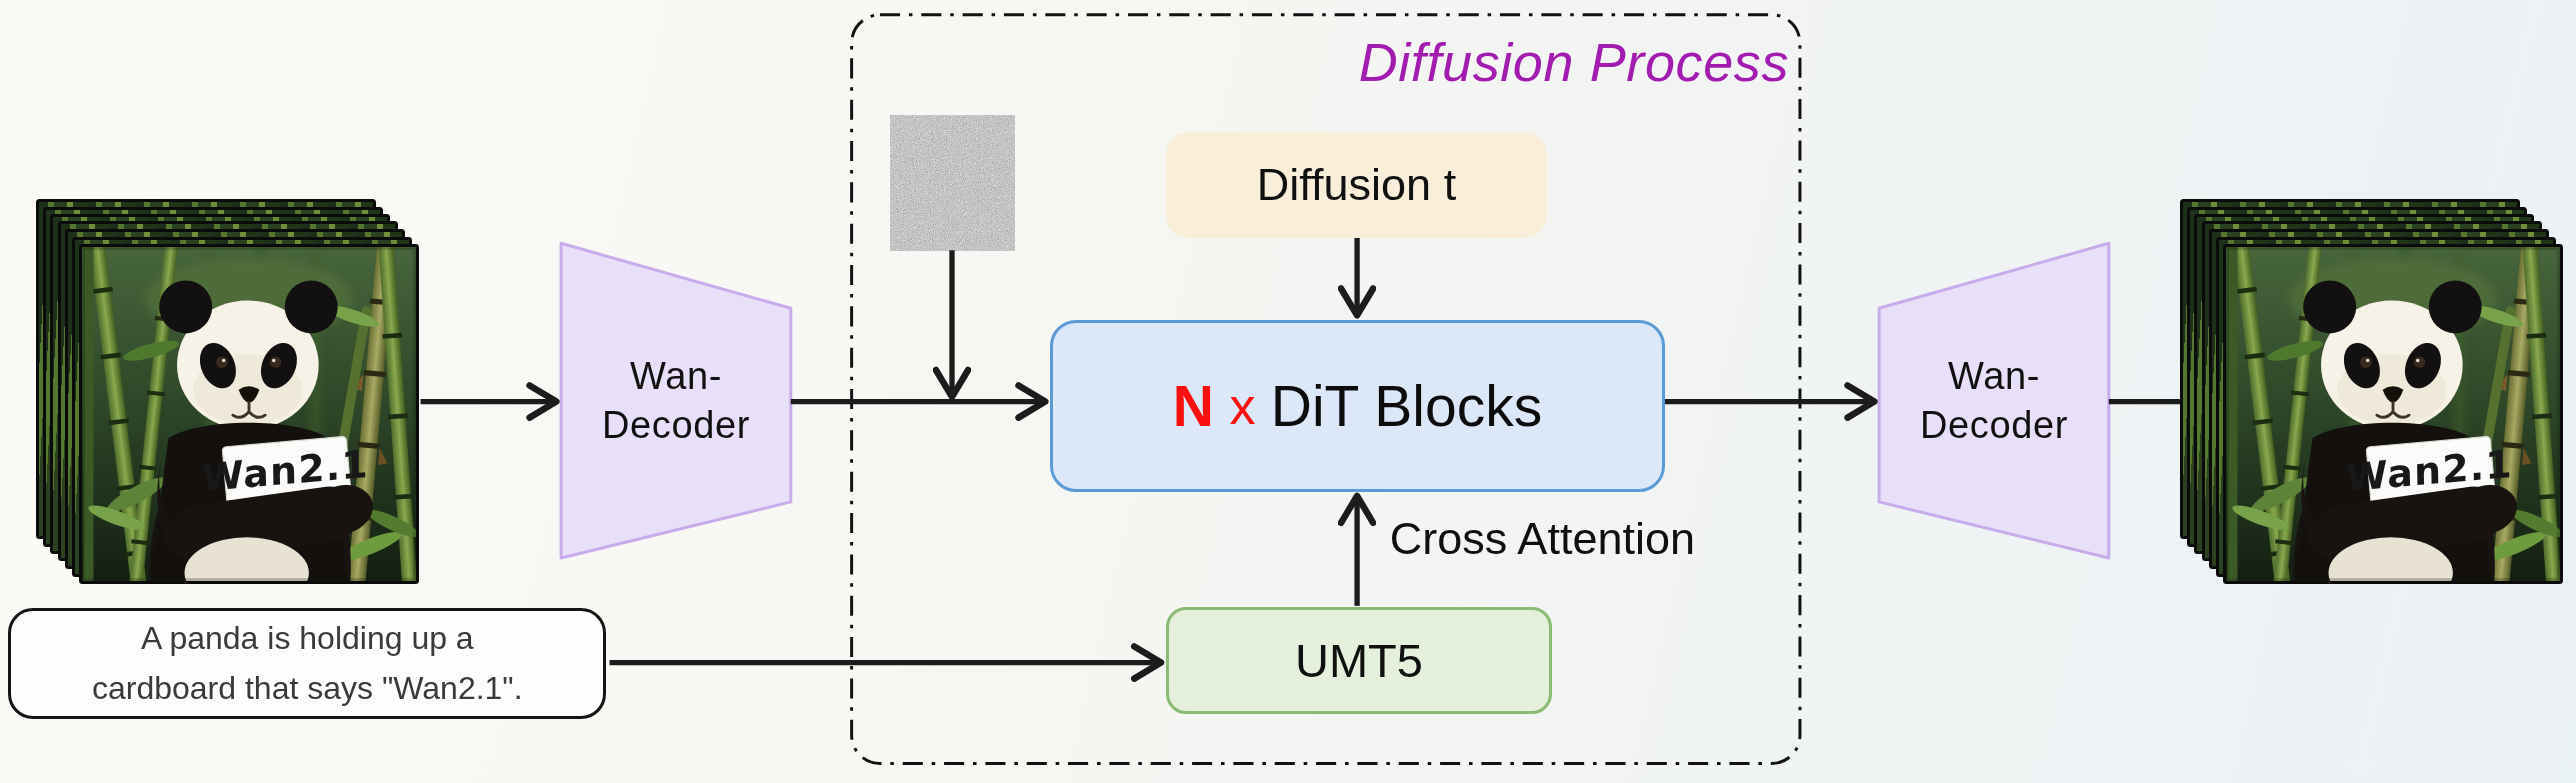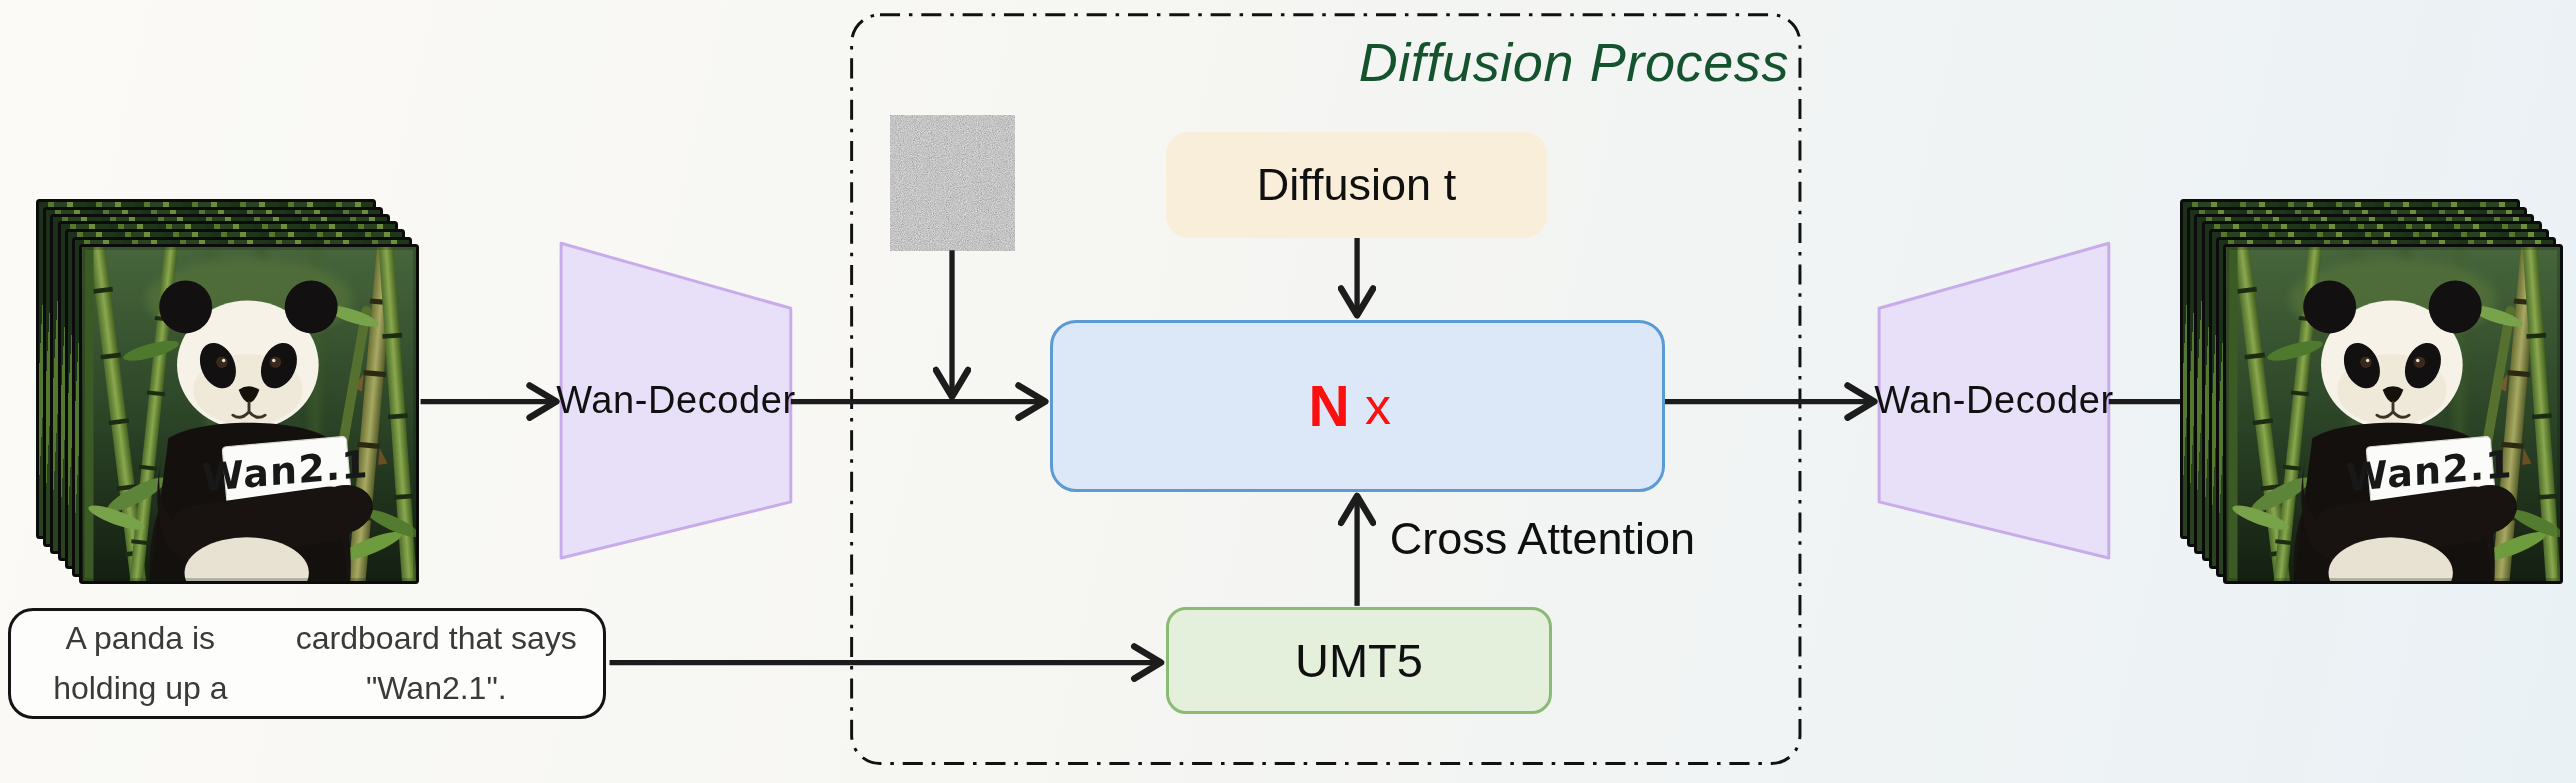--- a/index.html
+++ b/index.html
@@ -47,29 +47,29 @@
   .box{display:flex;align-items:center;justify-content:center;box-sizing:border-box;}
   #timestep-box{left:1166px;top:132px;width:381px;height:106px;border-radius:22.4px;
     background:#f8eeda;font-size:45px;color:#101010;}
   #dit-box{left:1050px;top:320px;width:615px;height:172px;border-radius:26px;
     background:#dce8f8;border:3px solid #5b9bd5;font-size:57px;color:#0d0d0d;}
   #dit-box .n{font-weight:700;color:#fb0f0f;}
   #dit-box .times{color:#fb0f0f;margin:0 15.4px;font-size:52px;}
   #umt5-box{left:1166px;top:607px;width:386px;height:107px;border-radius:20px;
     background:#e4f0dc;border:3px solid #8aba74;font-size:47px;color:#101010;}
   #prompt-box{left:8.3px;top:608px;width:598px;height:111px;border-radius:25px;
-    background:#fdfdfc;border:3.5px solid #141414;flex-direction:row;
-    font-size:32px;color:#3a3a3a;line-height:1.55;text-align:center;}
+    background:#fdfdfc;border:3.5px solid #141414;flex-direction:column;
+    font-size:32px;color:#3a3a3a;line-height:1.55;text-align:left;}
 
   
   #diffusion-title{right:787px;top:31px;text-align:right;
-    font-size:54px;font-style:italic;color:#14532d;letter-spacing:0.6px;}
+    font-size:54px;font-style:italic;color:#a21caf;letter-spacing:0.6px;}
   #cross-attention-label{left:1376px;top:513px;width:319px;text-align:right;
     font-size:45px;color:#0f0f0f;}
-  .vae-label{width:230px;height:201px;display:flex;
+  .vae-label{width:230px;height:201px;display:flex;flex-direction:column;
     align-items:center;justify-content:center;font-size:38px;color:#111;
     line-height:1.28;letter-spacing:0.6px;text-align:center;}
   #encoder-label{left:561px;top:300px;}
   #decoder-label{left:1879px;top:300px;}
 </style>
 </head>
 <body>
 
 <div id="canvas">
 
@@ -242,20 +242,21 @@
 
   <div class="abs" id="diffusion-title">Diffusion Process</div>
 
   <div class="abs box" id="timestep-box">
     <span>Diffusion t</span>
   </div>
 
   <div class="abs box" id="dit-box">
     <span class="n">N</span>
     <span class="times">x</span>
+    <span>DiT Blocks</span>
   </div>
 
   <div class="abs" id="cross-attention-label">Cross Attention</div>
 
   <div class="abs box" id="umt5-box">
     <span>UMT5</span>
   </div>
 
   <div class="abs box" id="prompt-box">
     <div>A panda is holding up a</div>

